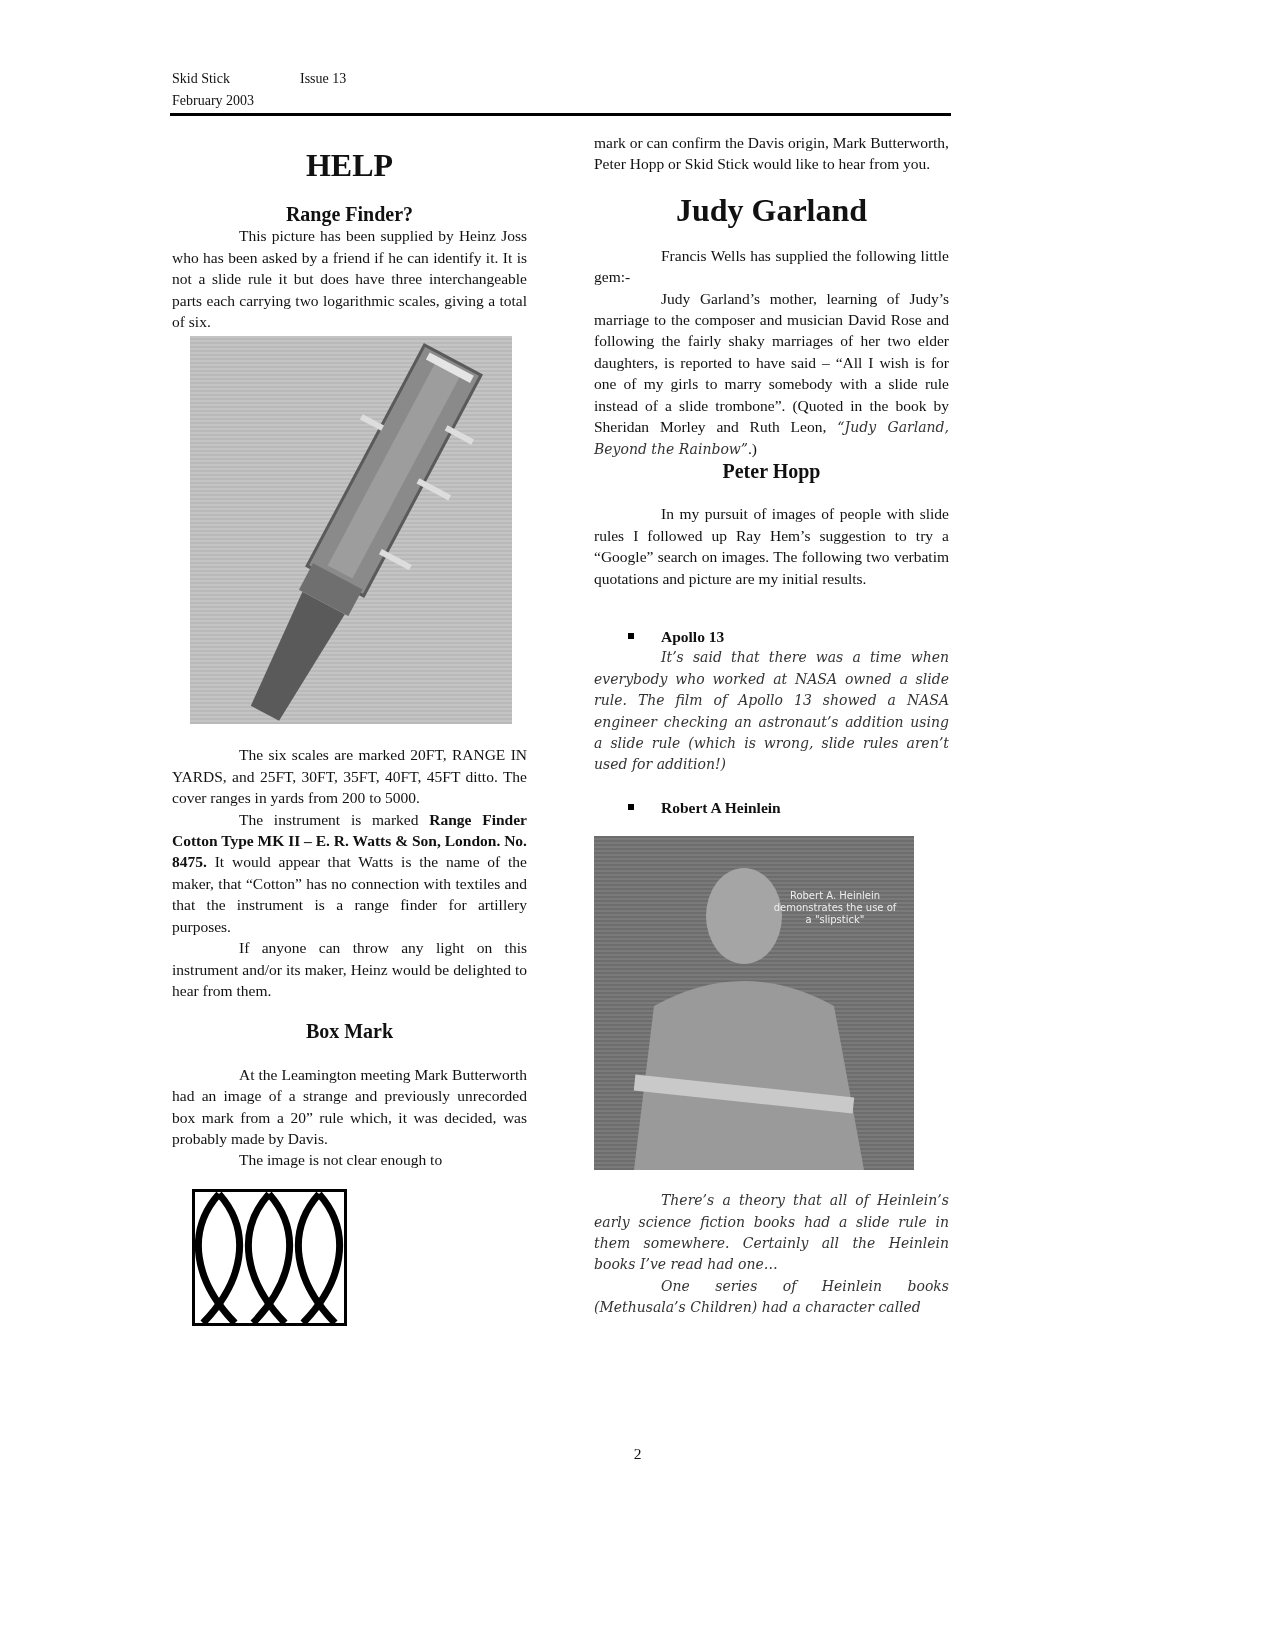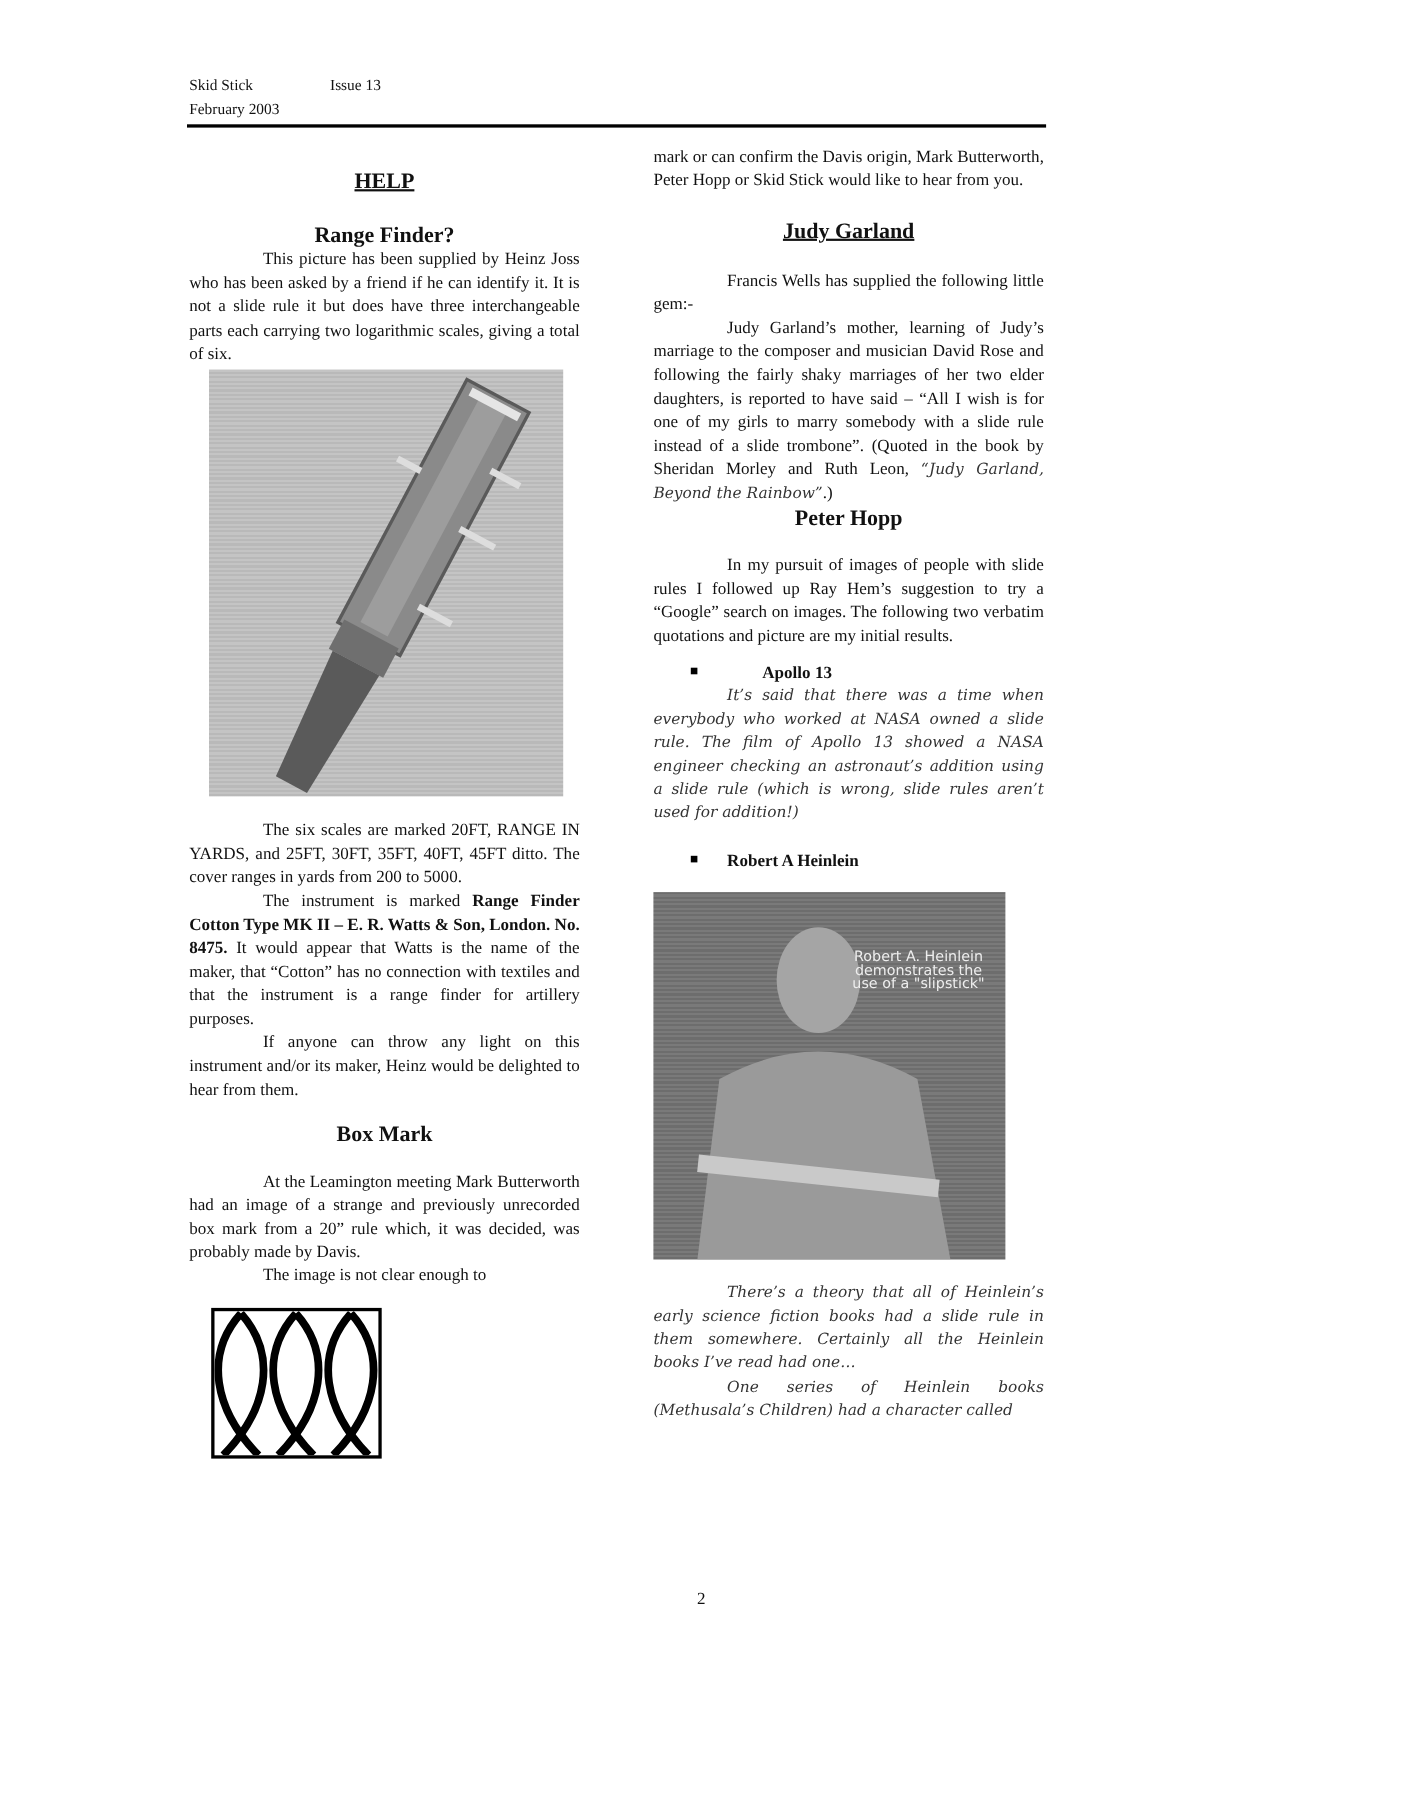--- a/index.html
+++ b/index.html
@@ -8,33 +8,33 @@
   .hdr { position: absolute; left: 172px; top: 68px; font-size: 14px; line-height: 22px; }
   .hdr .row1 span:first-child { display: inline-block; width: 128px; }
   .hdr-rule { position: absolute; left: 170px; top: 113px; width: 781px; height: 3px; background: #000; }
 
   .col { position: absolute; font-size: 15.5px; line-height: 21.4px; text-align: justify; }
   .col-left { left: 172px; top: 150px; width: 355px; }
   .col-right { left: 594px; top: 132px; width: 355px; }
 
   p { margin: 0; }
   .ind { text-indent: 67px; }
-  .h1 { font-weight: bold; font-size: 20px; text-align: center; line-height: 30px; text-decoration: underline; }
+  .h1 { font-weight: bold; font-size: 32px; text-align: center; line-height: 30px; }
   .h2 { font-weight: bold; font-size: 20px; text-align: center; }
   .it { font-family: "DejaVu Serif", serif; font-style: italic; font-size: 14px; color: #333; line-height: 21.4px; }
   b { font-weight: bold; }
   u { text-decoration: underline; }
 
   .photo { background: #b7b7b7; position: relative; overflow: hidden; }
   .photo1 { width: 322px; height: 388px; margin: 4px 0 0 18px;
             background: repeating-linear-gradient(0deg, #b9b9b9 0 2px, #c4c4c4 2px 4px); }
   .photo2 { width: 320px; height: 334px; margin: 18px 0 0 0;
             background: repeating-linear-gradient(0deg, #6d6d6d 0 2px, #7a7a7a 2px 4px); }
   .photo2 .caption { position: absolute; right: 14px; top: 54px; width: 130px; text-align: center;
-            font-family: "DejaVu Sans", sans-serif; font-size: 13px; line-height: 12px; color: #eee; }
+            font-family: "DejaVu Sans", sans-serif; font-size: 10px; line-height: 12px; color: #eee; }
 
   .bullet { display: flex; align-items: baseline; font-weight: bold; margin-left: 34px; }
   .bullet .sq { width: 6px; height: 6px; background: #000; margin-right: 27px; position: relative; top: -3px; }
 
   .boxmark-wrap { position: relative; height: 150px; }
   .boxmark { position: absolute; left: 20px; top: 18px; width: 155px; height: 137px; border: 3px solid #000; box-sizing: border-box; }
   .boxmark-text { position: absolute; left: 203px; top: 0; width: 152px; }
   .pagenum { position: absolute; left: 0; width: 1275px; top: 1445px; text-align: center; font-size: 15.5px; }
 </style>
 </head>
@@ -97,21 +97,21 @@
 <div class="col col-right">
   <p>mark or can confirm the Davis origin, Mark Butterworth, Peter Hopp or Skid Stick would like to hear from you.</p>
 
   <p class="h1" style="margin-top:20px; margin-bottom:20px;">Judy Garland</p>
   <p class="ind">Francis Wells has supplied the following little gem:-</p>
   <p class="ind"><span>Judy Garland’s mother, learning of Judy’s marriage to the composer and musician David Rose and following the fairly shaky marriages of her two elder daughters, is reported to have said – “All I wish is for one of my girls to marry somebody with a slide rule instead of a slide trombone”.  (Quoted in the book by Sheridan Morley and Ruth Leon, </span><span class="it">“Judy Garland, Beyond the Rainbow”</span><span>.)</span></p>
 
   <p class="h2" style="margin-bottom:21px;text-align:center;">Peter Hopp</p>
   <p class="ind">In my pursuit of images of people with slide rules I followed up Ray Hem’s suggestion to try a “Google” search on images.  The following two verbatim quotations and picture are my initial results.</p>
 
-  <div class="bullet" style="margin-top:12px;gap:32px;">
+  <div class="bullet" style="margin-top:37px;">
     <span class="sq"></span>
     <span>Apollo 13</span>
   </div>
   <p class="it ind">It’s said that there was a time when everybody who worked at NASA owned a slide rule.  The film of Apollo 13 showed a NASA engineer checking an astronaut’s addition using a slide rule (which is wrong, slide rules aren’t used for addition!)</p>
 
   <div class="bullet" style="margin-top:21px;">
     <span class="sq"></span>
     <span>Robert A Heinlein</span>
   </div>
 

